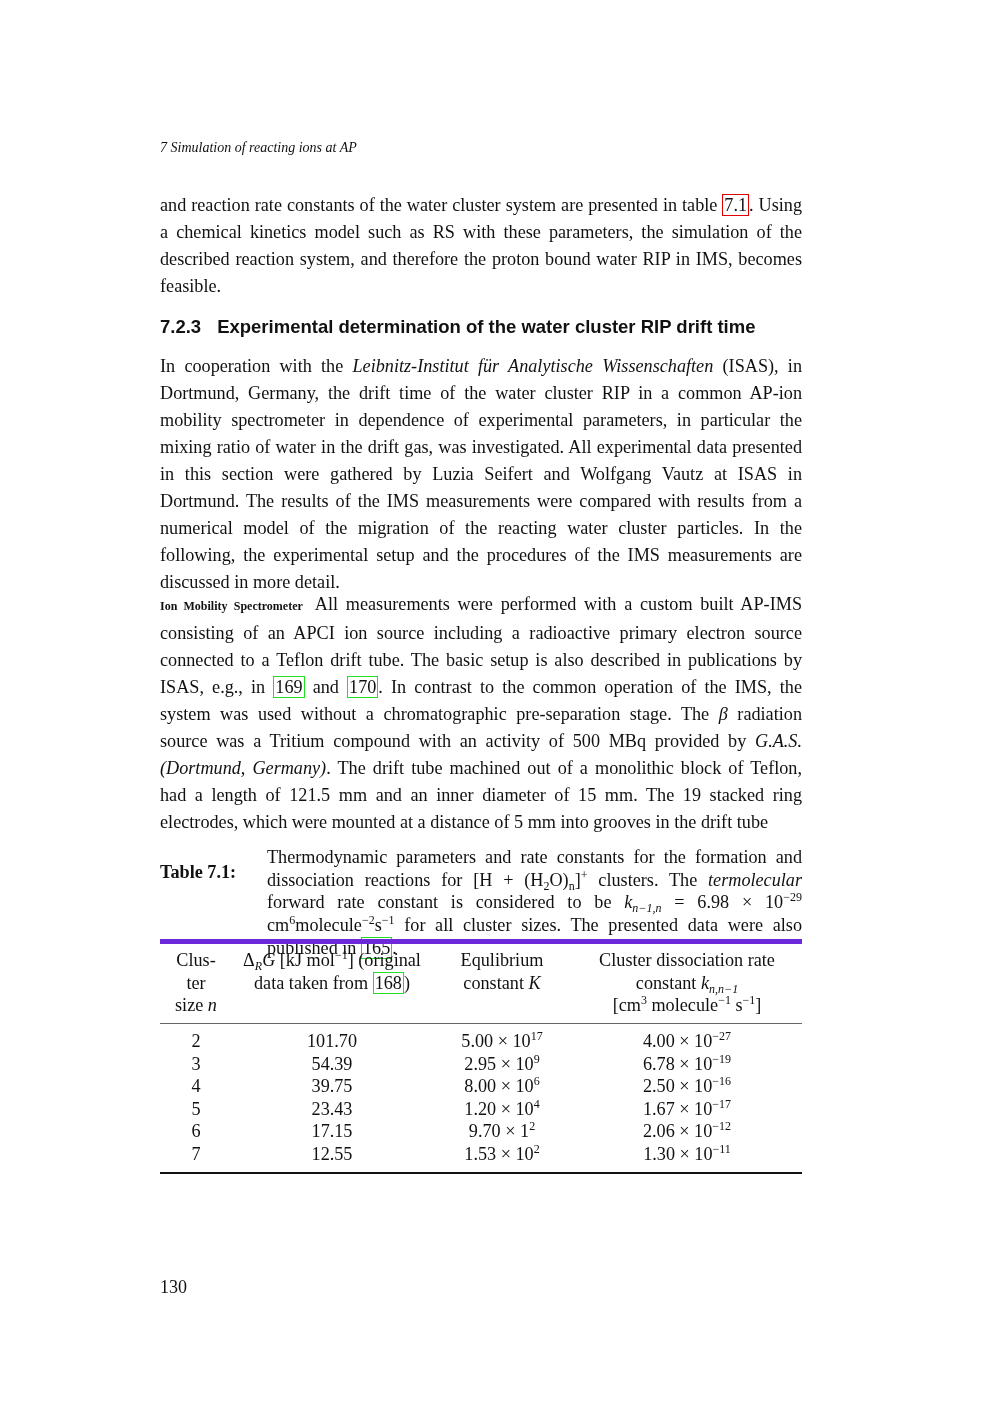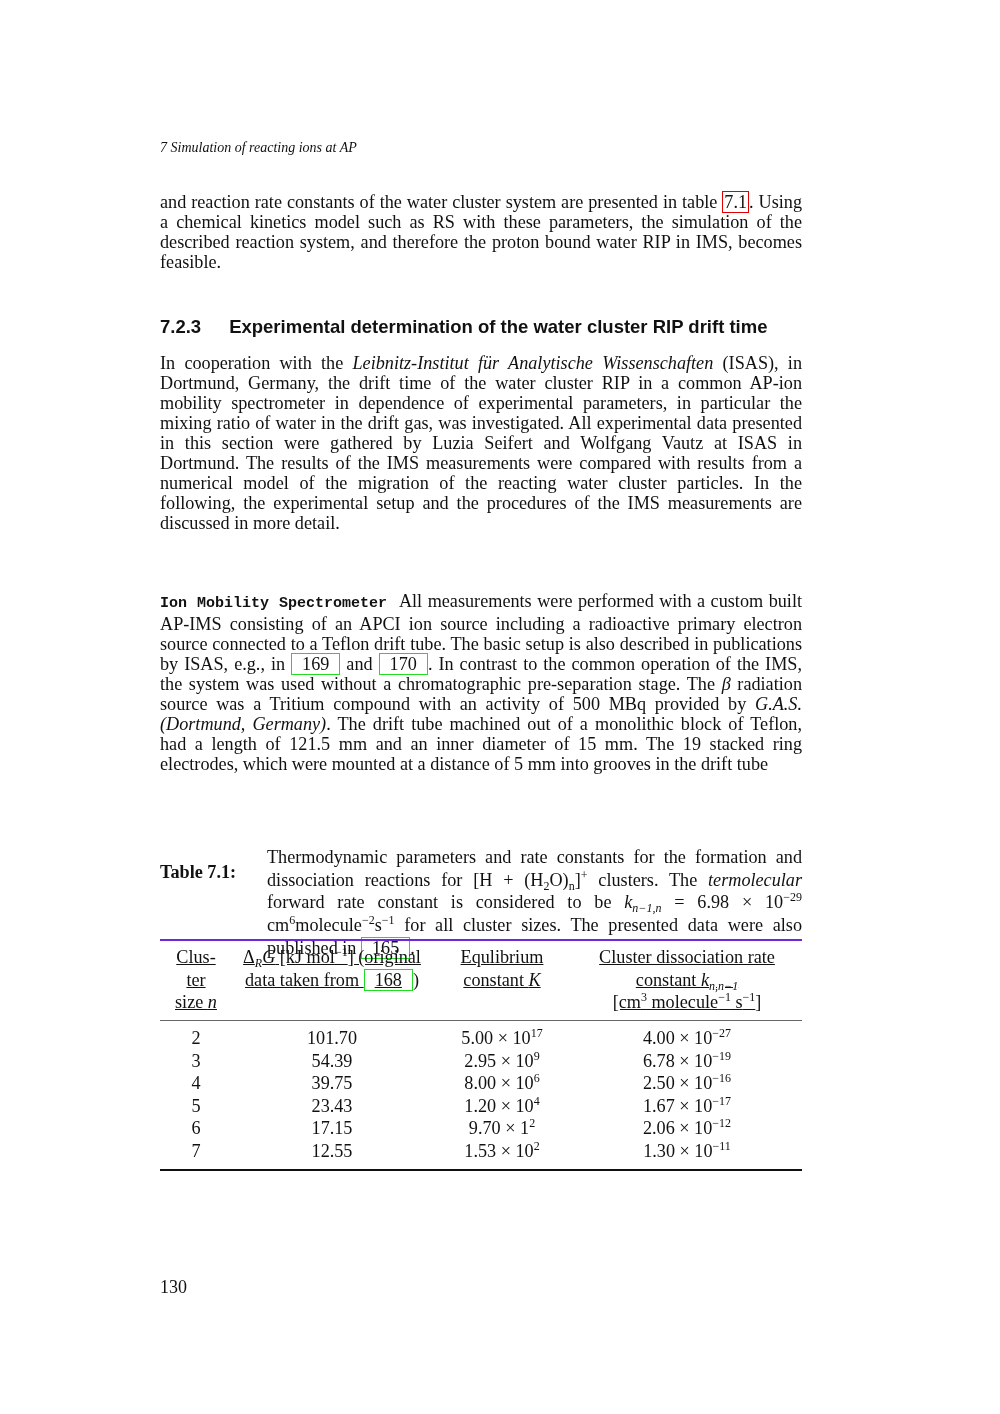--- a/index.html
+++ b/index.html
@@ -1,33 +1,33 @@
 <!DOCTYPE html>
 <html><head>
 <meta charset="utf-8">
 <style>
   html, body { margin: 0; padding: 0; background: #ffffff; }
   body { width: 1000px; height: 1414px; position: relative; overflow: hidden;
          font-family: "DejaVu Serif", "Liberation Serif", serif; color: #111; }
   .abs { position: absolute; }
   .running-head { left: 160px; top: 140px; font-size: 14px; font-style: italic; font-family: "Liberation Serif", serif; }
   .para { position: absolute; left: 160px; width: 642px; font-family: "Liberation Serif", serif;
-          font-size: 18.2px; line-height: 20px; text-align: justify; }
+          font-size: 18.2px; line-height: 27px; text-align: justify; }
   .section-heading { left: 160px; top: 316px; font-family: "Liberation Sans", sans-serif; font-weight: bold; font-size: 18.5px; }
-  .section-heading .num { margin-right: 28px; }
-  .run-in { font-family: Liberation Mono, monospace; font-weight: bold; font-size: 15px; margin-right: 12px; }
+  .section-heading .num { margin-right: 16px; }
+  .run-in { font-family: Liberation Serif, serif; font-weight: bold; font-size: 12px; margin-right: 12px; }
   .ref-red { border: 1.5px solid #e00000; padding: 0 1px; }
-  .ref-green { border: 1.5px solid #22dd22; padding: 0 10px; }
+  .ref-green { border: 1.5px solid #22dd22; padding: 0 1px; }
   .caption { position: absolute; left: 160px; top: 846px; width: 642px; font-family: "Liberation Serif", serif;
              font-size: 18.2px; line-height: 22.7px; }
   .caption .label { font-weight: bold; position: absolute; left: 0; top: 0; margin-top: 15px; }
   .caption .text { margin-left: 107px; display: block; text-align: justify; }
   table.data { position: absolute; left: 160px; top: 939px; width: 642px; border-collapse: collapse;
                font-family: "Liberation Serif", serif; font-size: 18.2px; }
-  table.data thead tr { border-top: 2px solid #6d28d9; border-bottom: 1px solid #666; text-decoration: underline; }
+  table.data thead tr { border-top: 5px solid #6d28d9; border-bottom: 1px solid #666; }
   table.data tbody tr:last-child td { padding-bottom: 6px; }
   table.data tbody { border-bottom: 2px solid #111; }
   table.data th { font-weight: normal; text-align: center; vertical-align: top; padding: 5px 4px 6px 4px; line-height: 22.7px; }
   table.data td { text-align: center; padding: 0 4px; line-height: 22.6px; }
   table.data tbody tr:first-child td { padding-top: 6px; }
   sup { font-size: 12px; vertical-align: 7px; line-height: 0; }
   sub { font-size: 12px; vertical-align: -4px; line-height: 0; }
   .page-number { left: 160px; top: 1229px; font-family: "Liberation Serif", serif; font-size: 18px; margin-top: 48px; }
   i { font-style: italic; }
 </style>

